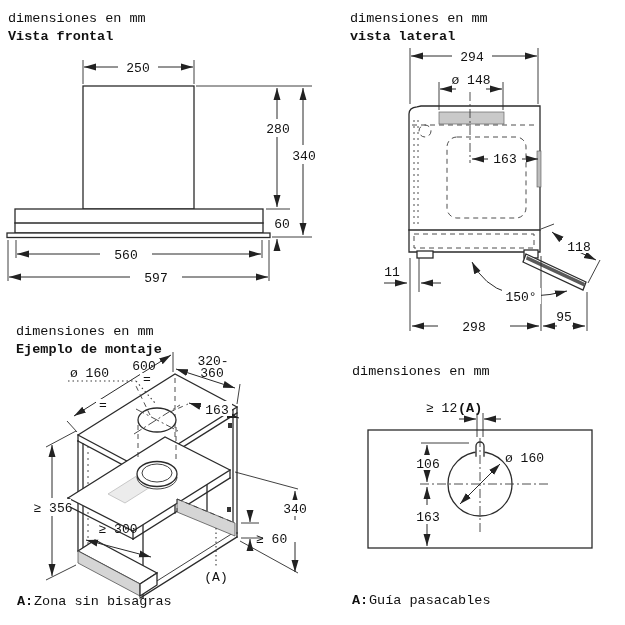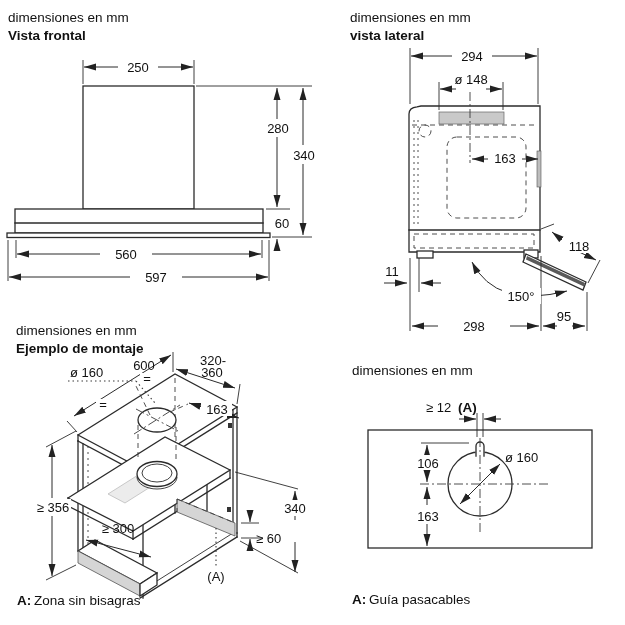--- a/index.html
+++ b/index.html
@@ -1,17 +1,17 @@
 <!DOCTYPE html>
 <html><head>
 <meta charset="utf-8">
 <style>
   html,body{margin:0;padding:0;background:#fff;}
   .canvas{position:relative;width:625px;height:625px;background:#fff;overflow:hidden;
-          font-family:Liberation Sans, sans-serif;}
+          font-family:Liberation Mono, monospace;}
   svg{display:block;}
   
   .ol{stroke:#2b2b2b;stroke-width:1.3;fill:none;stroke-linecap:square;}
   .olf{stroke:#2b2b2b;stroke-width:1.3;fill:#fff;}
   .thin{stroke:#2b2b2b;stroke-width:0.9;fill:none;}
   .dim{stroke:#2b2b2b;stroke-width:1;fill:none;}
   .ext{stroke:#2b2b2b;stroke-width:0.9;fill:none;}
   .dsh{stroke:#3a3a3a;stroke-width:0.9;fill:none;stroke-dasharray:5 4;}
   .dshf{stroke:#3a3a3a;stroke-width:0.9;fill:none;stroke-dasharray:2 4;}
   .ddot{stroke:#3a3a3a;stroke-width:0.9;fill:none;stroke-dasharray:9 3 2 3;}

